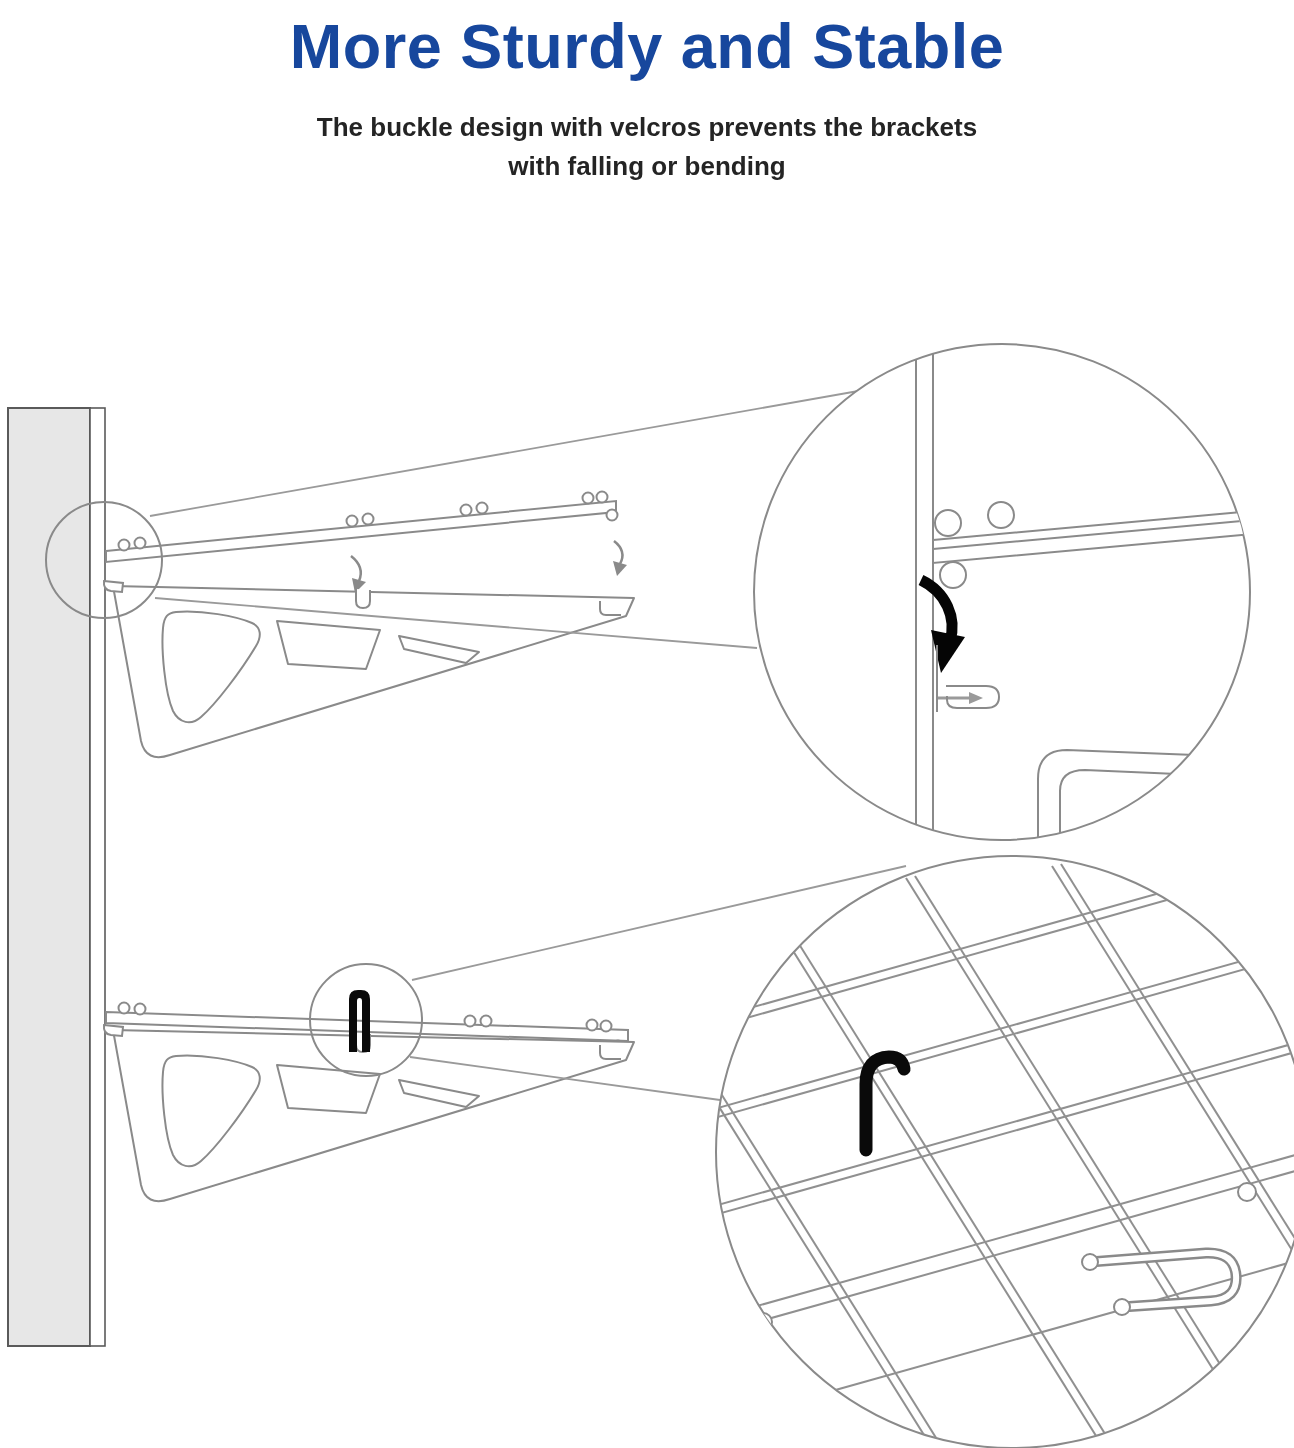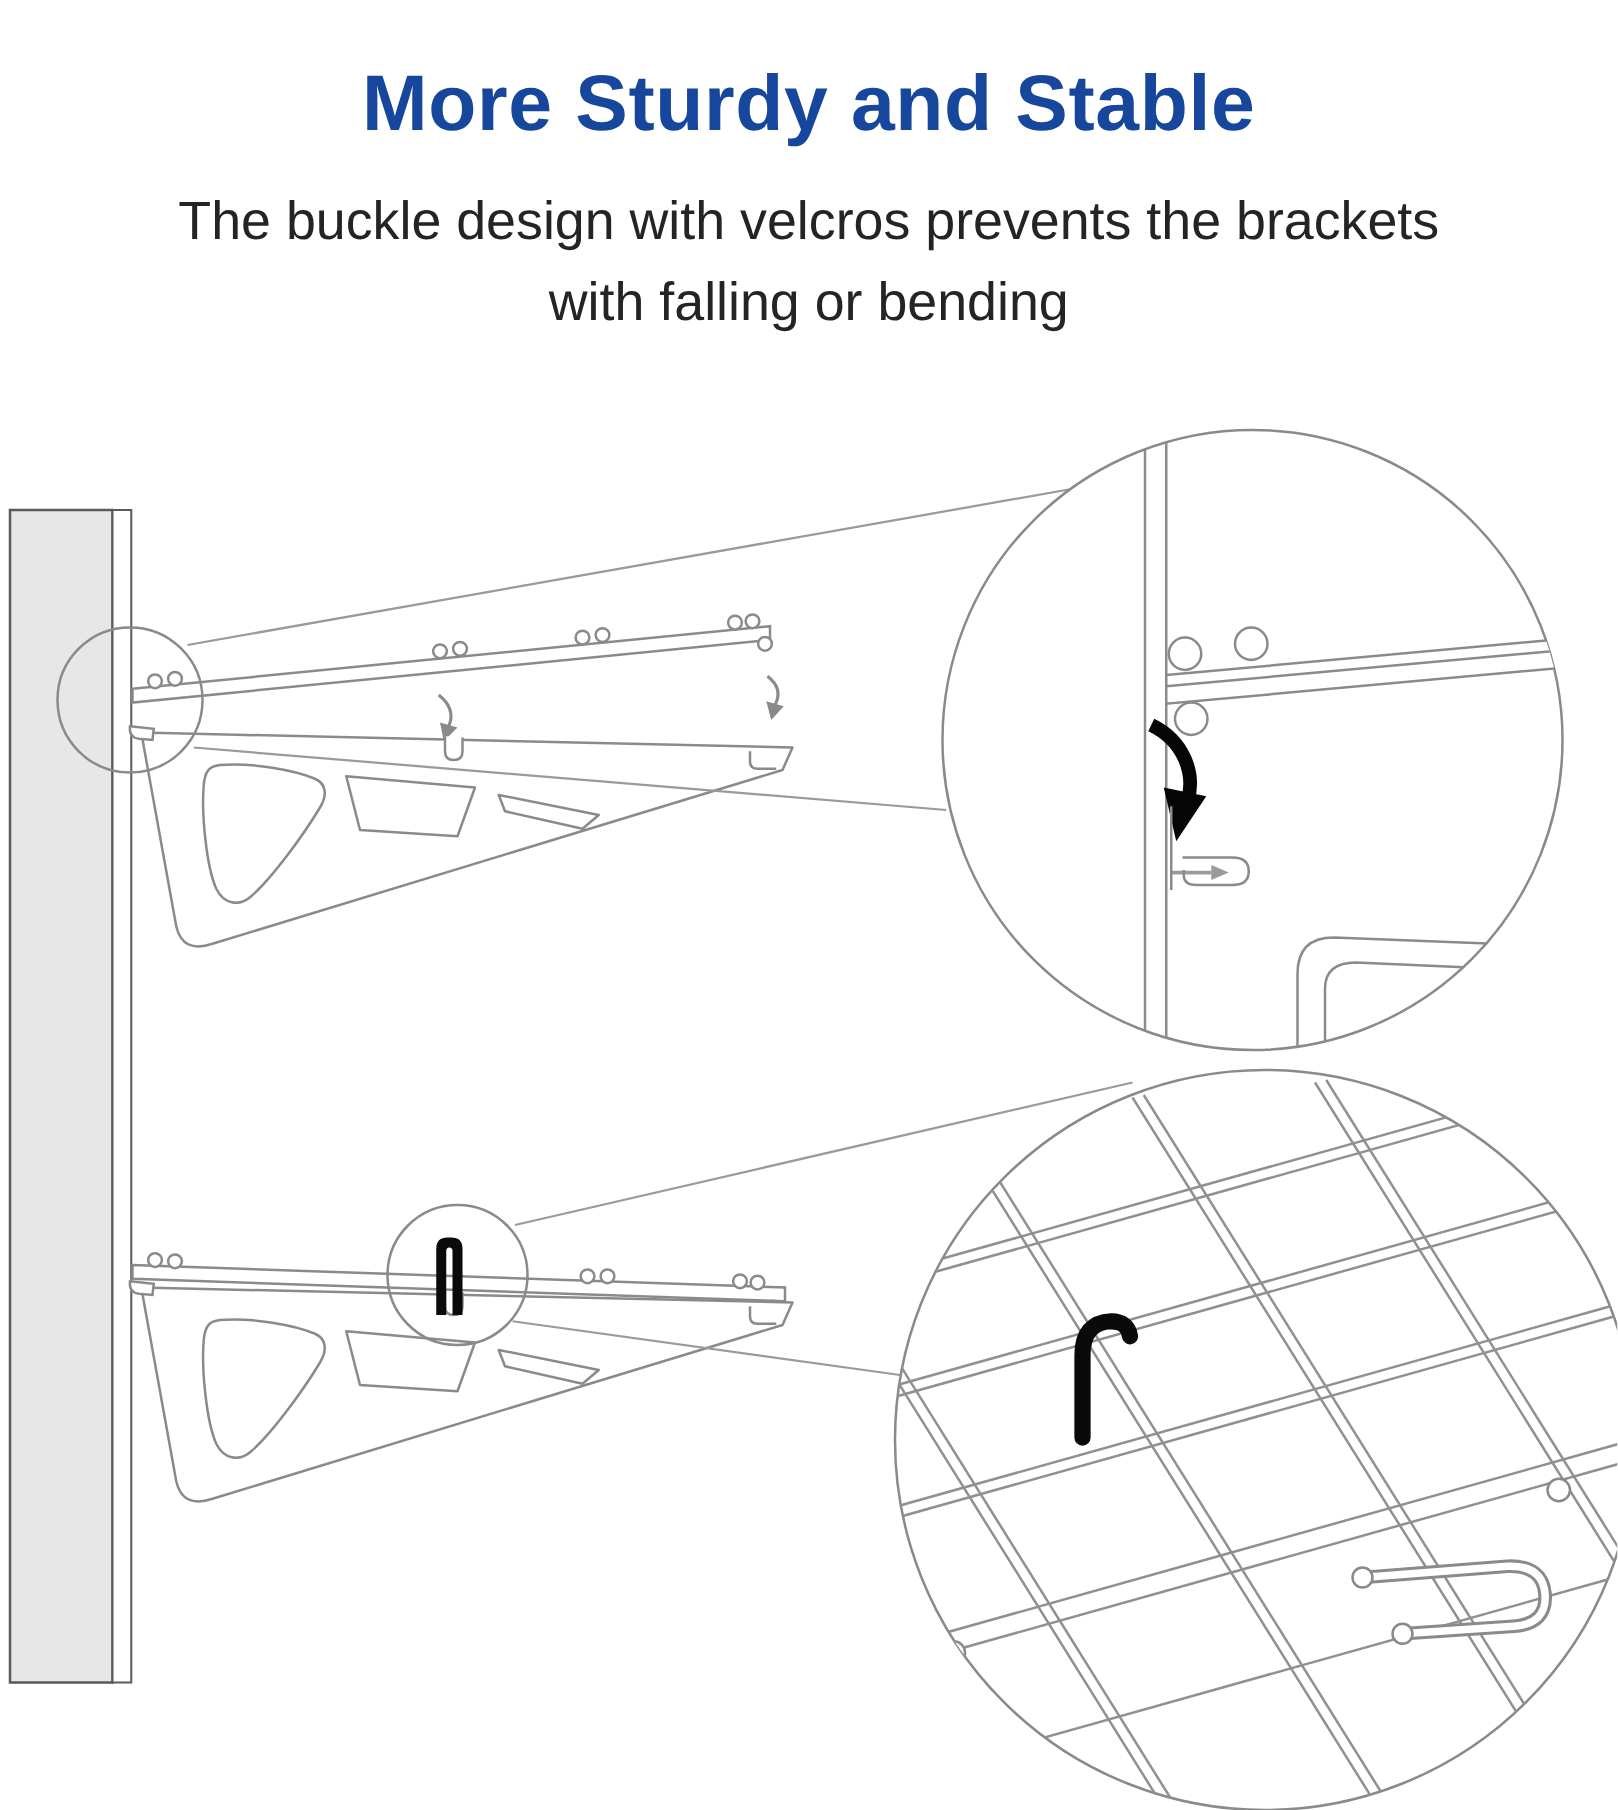--- a/index.html
+++ b/index.html
@@ -1,26 +1,26 @@
 <!DOCTYPE html>
 <html><head>
 <meta charset="utf-8">
 <style>
   html,body{margin:0;padding:0;background:#fff;}
   .page{
     position:relative;width:1294px;height:1448px;background:#fff;
     font-family:"Liberation Sans",sans-serif;overflow:hidden;
   }
-  .hdr{position:absolute;top:0;left:0;width:100%;text-align:center;z-index:2;margin-top:37px;}
+  .hdr{position:absolute;top:0;left:0;width:100%;text-align:center;z-index:2;}
   .title{
     margin:10px 0 0;font-size:63px;font-weight:700;color:#17479d;
     letter-spacing:.5px;
   }
   .subtitle{
-    margin:26px auto 0;font-size:43px;font-weight:400;color:#242424;
+    margin:26px auto 0;font-size:26px;font-weight:700;color:#242424;
     line-height:1.5;
   }
   .subtitle span{display:block;}
   svg.diagram{position:absolute;left:0;top:0;width:1294px;height:1448px;z-index:1;}
 
   
   .ln{stroke:#8a8a8a;stroke-width:2;fill:none;}
   .f-white{fill:#ffffff;}
   .rj{stroke-linejoin:round;}
   .wire{stroke:#909090;stroke-width:2;fill:none;}

